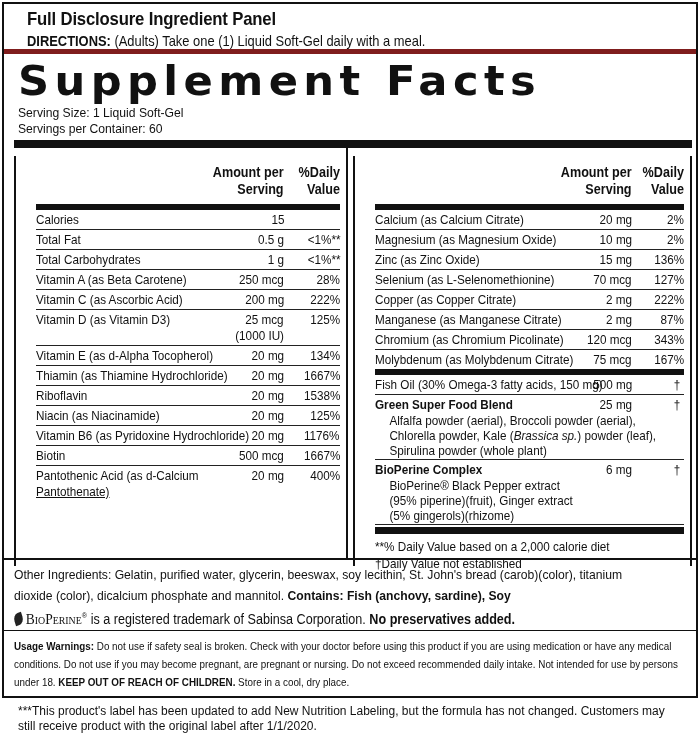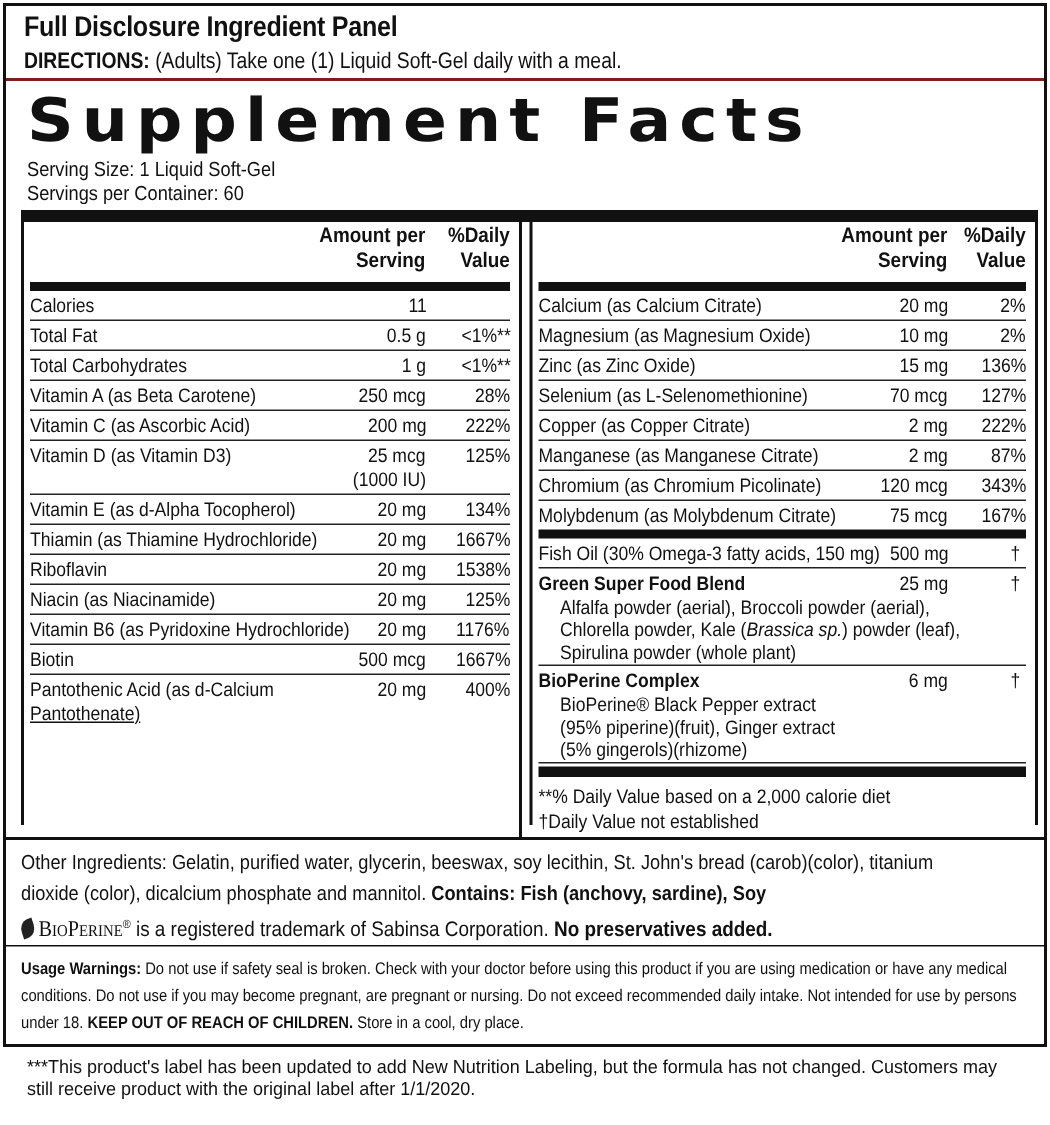--- a/index.html
+++ b/index.html
@@ -1,31 +1,31 @@
 <!DOCTYPE html>
 <html><head>
 <meta charset="utf-8">
 <style>
   * { box-sizing: border-box; margin: 0; padding: 0; }
   html, body { width: 700px; height: 750px; background: #fff; overflow: hidden; }
   body { font-family: "Liberation Sans", sans-serif; color: #111; position: relative; }
 
   .outer { position: absolute; left: 2px; top: 2px; width: 696px; height: 696px; border: 2px solid #111; }
 
-  .hdr { position: absolute; left: 0; top: 0; width: 692px; height: 50px; border-bottom: 2px solid #7f1d1d; padding: 4px 12px; }
+  .hdr { position: absolute; left: 0; top: 0; width: 692px; height: 50px; border-bottom: 5px solid #7f1d1d; padding: 4px 23px; }
   .hdr .title { font-weight: bold; font-size: 19px; transform: scaleX(0.88); transform-origin: left; white-space: nowrap; letter-spacing: -0.2px; }
   .hdr .dir { font-size: 15px; margin-top: 2px; transform: scaleX(0.86); transform-origin: left; white-space: nowrap; }
   .hdr .dir b { font-weight: bold; }
 
   .sf { position: absolute; left: 14px; top: 55px; font-family: "DejaVu Sans", sans-serif; font-weight: bold; font-size: 40px; letter-spacing: 5px; line-height: 44px; transform: scaleX(1.08); transform-origin: left; white-space: nowrap; }
   .serv { position: absolute; left: 14px; top: 101px; font-size: 13.5px; line-height: 16px; transform: scaleX(0.9); transform-origin: left; white-space: nowrap; }
 
   .thickbar { position: absolute; left: 10px; top: 136px; width: 678px; height: 8px; background: #111; }
 
-  .col { position: absolute; top: 136px; }
+  .col { position: absolute; top: 152px; padding-left: 16px; }
   .col.left { left: 10px; width: 332px; height: 410px; border-left: 2px solid #111; }
   .col.right { left: 349px; width: 339px; height: 410px; border-left: 2px solid #111; border-right: 2px solid #111; }
   .vsep { position: absolute; left: 342px; top: 144px; width: 7px; height: 410px; border-left: 2px solid #111; }
 
   .colhead { position: relative; height: 48px; font-weight: bold; font-size: 14px; line-height: 17px; }
   .colhead .amt { position: absolute; right: 62px; top: 8px; text-align: right; transform: scaleX(0.9); transform-origin: right; }
   .colhead .dv { position: absolute; right: 6px; top: 8px; text-align: right; transform: scaleX(0.9); transform-origin: right; }
   .right .colhead .amt { right: 58px; }
 
   .midbar { height: 6px; background: #111; margin: 0 6px 0 4px; }
@@ -83,21 +83,21 @@
           <div>Amount per</div>
           <div>Serving</div>
         </div>
       <div class="dv">
           <div>%Daily</div>
           <div>Value</div>
         </div>
     </div>
     <div class="midbar"></div>
     <div id="left-rows">
-        <div class="row"><span class="n">Calories</span><span class="a">11</span><span class="d"></span></div>
+        <div class="row"><span class="n">Calories</span><span class="a">15</span><span class="d"></span></div>
         <div class="row"><span class="n">Total Fat</span><span class="a">0.5 g</span><span class="d">&lt;1%**</span></div>
         <div class="row"><span class="n">Total Carbohydrates</span><span class="a">1 g</span><span class="d">&lt;1%**</span></div>
         <div class="row"><span class="n">Vitamin A (as Beta Carotene)</span><span class="a">250 mcg</span><span class="d">28%</span></div>
         <div class="row"><span class="n">Vitamin C (as Ascorbic Acid)</span><span class="a">200 mg</span><span class="d">222%</span></div>
         <div class="row"><span class="n">Vitamin D (as Vitamin D3)</span><span class="a">25 mcg</span><span class="d">125%</span><div class="a2" style="transform: scaleX(0.9); transform-origin: right center; margin-right: 56px; padding-right: 0px;">(1000 IU)</div></div>
         <div class="row"><span class="n">Vitamin E (as d-Alpha Tocopherol)</span><span class="a">20 mg</span><span class="d">134%</span></div>
         <div class="row"><span class="n">Thiamin (as Thiamine Hydrochloride)</span><span class="a">20 mg</span><span class="d">1667%</span></div>
         <div class="row"><span class="n">Riboflavin</span><span class="a">20 mg</span><span class="d">1538%</span></div>
         <div class="row"><span class="n">Niacin (as Niacinamide)</span><span class="a">20 mg</span><span class="d">125%</span></div>
         <div class="row"><span class="n">Vitamin B6 (as Pyridoxine Hydrochloride)</span><span class="a">20 mg</span><span class="d">1176%</span></div>

